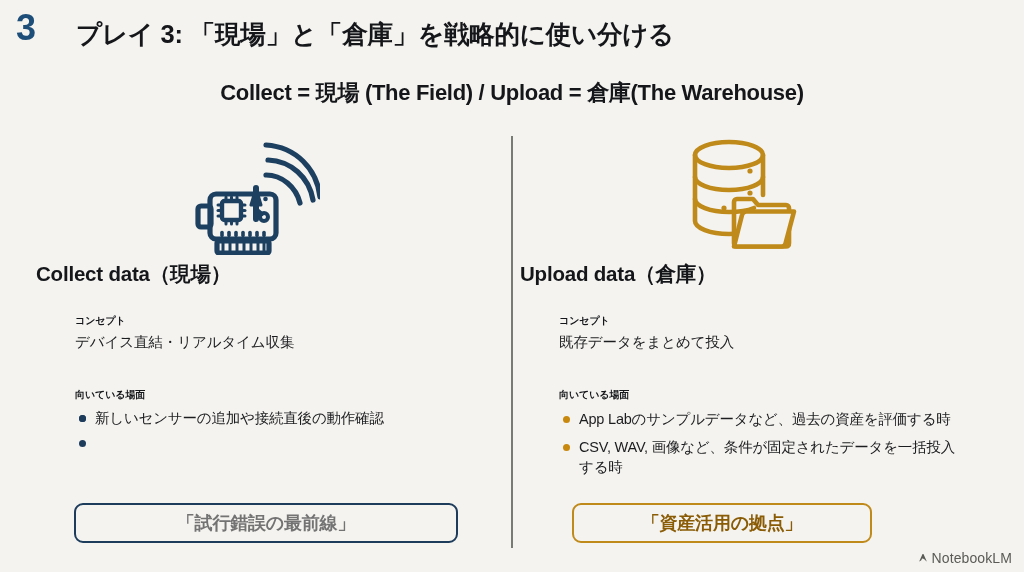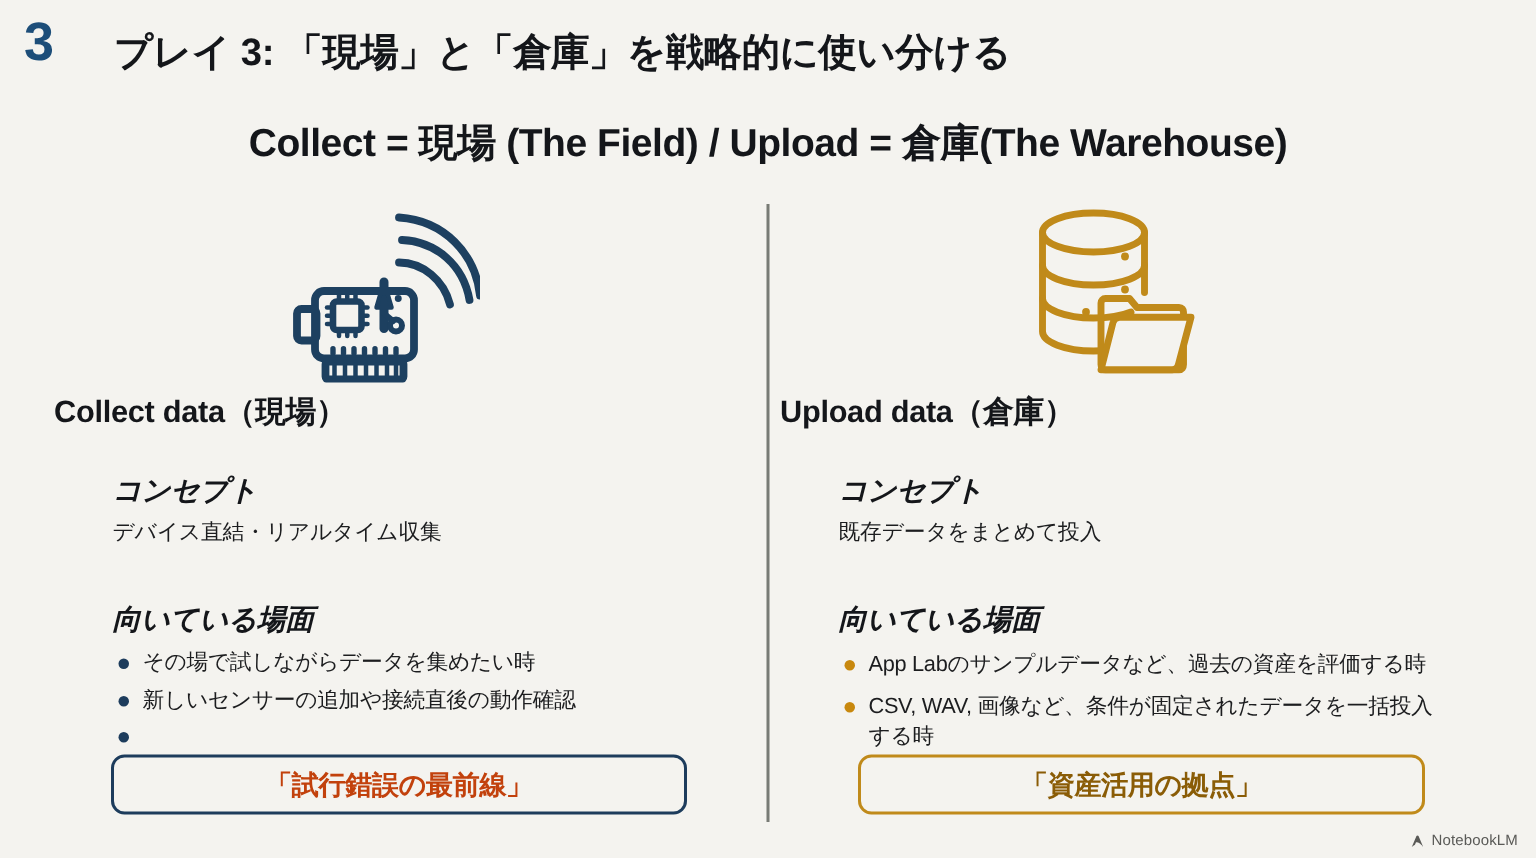--- a/index.html
+++ b/index.html
@@ -46,21 +46,21 @@
     letter-spacing: -0.2px;
     white-space: nowrap;
   }
 
   .slide-subtitle {
     position: absolute;
     left: 0;
     right: 0;
     top: 78px;
     text-align: center;
-    font-size: 26px;
+    font-size: 22px;
     font-weight: bold;
     color: #14161a;
     letter-spacing: -0.3px;
   }
 
   
   .divider {
     position: absolute;
     left: 511px;
     top: 136px;
@@ -96,25 +96,24 @@
     letter-spacing: -0.2px;
   }
 
   .section {
     margin-top: 26px;
     padding-left: 39px;
   }
   .section.tight { margin-top: 36px; }
 
   .section-label {
-    font-size: 19px;
+    font-size: 10px;
     font-weight: bold;
     color: #14161a;
     letter-spacing: -0.1px;
-    font-style: italic;
   }
 
   .section-body {
     font-size: 14.5px;
     color: #1c1d1f;
     margin-top: 5px;
     letter-spacing: -0.1px;
   }
 
   ul.bullets {
@@ -153,38 +152,38 @@
     justify-content: center;
     font-size: 18px;
     font-weight: bold;
     letter-spacing: -0.2px;
     background: transparent;
   }
   .callout.left {
     left: 74px;
     width: 384px;
     border: 2.2px solid #1d3c5c;
-    color: #c2410c;
+    color: #737373;
   }
   .callout.right {
     left: 572px;
-    width: 378px;
+    width: 300px;
     border: 2.2px solid #c08a1a;
     color: #8a5c06;
   }
 
   
   .watermark {
     position: absolute;
     right: 12px;
     bottom: 6px;
     display: flex;
     align-items: center;
     gap: 3px;
-    font-size: 10px;
+    font-size: 14px;
     color: #5a5a57;
     letter-spacing: 0.1px;
     margin-top: 20px;
   }
   .watermark svg { display: block; }
 </style>
 </head>
 <body>
 
 <div class="slide">
@@ -259,21 +258,20 @@
     <div class="section">
       <div class="section-label">コンセプト</div>
       <div class="section-body">デバイス直結・リアルタイム収集</div>
     </div>
 
     <div class="section tight">
       <div class="section-label">向いている場面</div>
       <ul class="bullets blue">
         <li>
           <span class="dot"></span>
-          <span>その場で試しながらデータを集めたい時</span>
         </li>
         <li>
           <span class="dot"></span>
           <span>新しいセンサーの追加や接続直後の動作確認</span>
         </li>
         <li>
           <span class="dot"></span>
         </li>
       </ul>
     </div>

